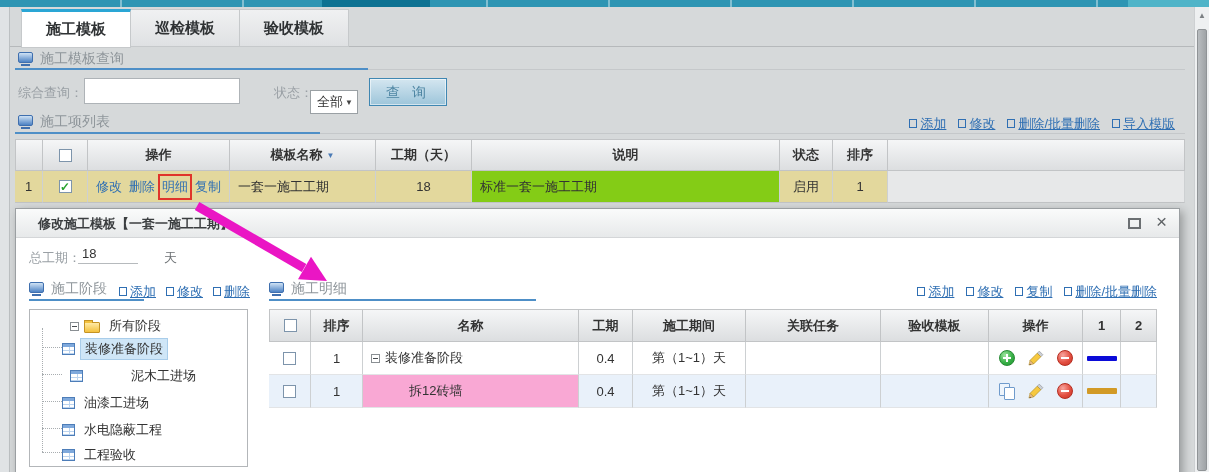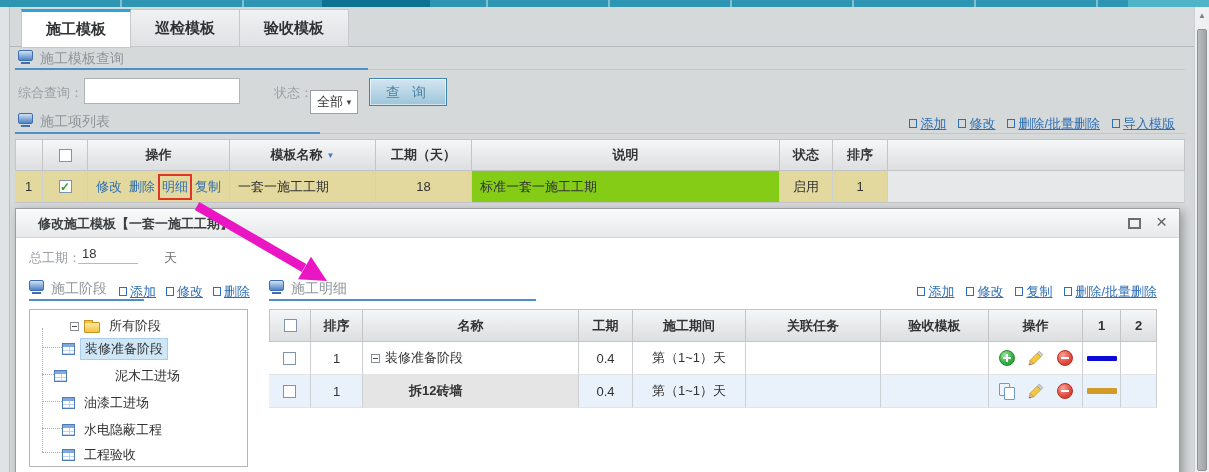--- a/index.html
+++ b/index.html
@@ -22,21 +22,21 @@
 
   
   .tabs { position:absolute; left:21px; top:9px; display:flex; align-items:flex-end; z-index:3;text-align:center; }
   .tab { height:38px; line-height:36px; padding:0 24px; font-size:15px; font-weight:bold; color:#2f3234;
          background:linear-gradient(#f0f1f2,#dfe1e3); border:1px solid #c6c9cb; border-left:none; cursor:pointer; }
   .tab:first-child { border-left:1px solid #c6c9cb; }
   .tab.active { height:39px; line-height:34px; background:#fff; border-top:3px solid #2aa6d5; margin-bottom:-1px; }
   .tabline { position:absolute; left:10px; top:46px; width:1184px; height:1px; background:#b6b9bb; z-index:1; }
 
   
-  .sec-title { position:absolute; display:flex; align-items:flex-start; gap:7px; font-size:14px; color:#8e959a; }
+  .sec-title { position:absolute; display:flex; align-items:center; gap:7px; font-size:14px; color:#8e959a; }
   .mon { width:15px; height:11px; border:1px solid #3f6fae; background:linear-gradient(#cfe2f4,#4d82c4); border-radius:2px; position:relative; margin-bottom:3px;}
   .mon::after { content:""; position:absolute; left:2px; right:2px; bottom:-4px; height:2px; background:#3f6fae; }
   .ul-blue { position:absolute; height:2px; background:#4e8fc7; }
   .ul-gray { position:absolute; height:1px; background:#c5c8ca; }
 
   
   .flabel { position:absolute; color:#9aa0a5; }
   .tinput { position:absolute; border:1px solid #aeb3b7; background:#fff; padding:0 5px; font:13px "Liberation Sans",sans-serif; }
   .select { position:absolute; background:#fff; border:1px solid #9aa0a4; display:flex; align-items:center; justify-content:space-between; padding:0 4px 0 6px; cursor:pointer; }
   .select i { font-style:normal; font-size:8px; color:#444; }
@@ -218,21 +218,21 @@
 
       <div class="tnode" style="left:8px;top:6px;margin-left:32px;">
         <span class="exp"></span>
         <span class="folder"></span>
         <span class="lbl">所有阶段</span>
       </div>
       <div class="tnode sel" style="left:32px;top:28px;">
         <span class="gicon"></span>
         <span class="lbl">装修准备阶段</span>
       </div>
-      <div class="tnode" style="left:24px;top:56px;gap:44px;">
+      <div class="tnode" style="left:40px;top:56px;gap:44px;">
         <span class="gicon"></span>
         <span class="lbl">泥木工进场</span>
       </div>
       <div class="tnode" style="left:32px;top:83px;">
         <span class="gicon"></span>
         <span class="lbl">油漆工进场</span>
       </div>
       <div class="tnode" style="left:32px;top:110px;">
         <span class="gicon"></span>
         <span class="lbl">水电隐蔽工程</span>
@@ -293,21 +293,21 @@
       </div>
       <div class="cell" style="border-bottom-color:#e2e4e6;">
           <span class="bar" style="background:#0b0bd8;height:5px"></span>
         </div>
       <div class="cell" style="border-bottom-color:#e2e4e6;"></div>
 
       <div class="cell" style="background:#e9f1fa;border-bottom-color:#e2e4e6;">
           <span class="cb"></span>
         </div>
       <div class="cell" style="background:#e9f1fa;border-bottom-color:#e2e4e6;">1</div>
-      <div class="cell left" style="background:#e5e5e5;border-bottom-color:#e2e4e6;padding-left:46px;font-weight:bold;">
+      <div class="cell left" style="background:#f9a8d4;border-bottom-color:#e2e4e6;padding-left:46px;">
         <span>拆12砖墙</span>
       </div>
       <div class="cell" style="background:#e9f1fa;border-bottom-color:#e2e4e6;">0.4</div>
       <div class="cell" style="background:#e9f1fa;border-bottom-color:#e2e4e6;">第（1~1）天</div>
       <div class="cell" style="background:#e9f1fa;border-bottom-color:#e2e4e6;"></div>
       <div class="cell" style="background:#e9f1fa;border-bottom-color:#e2e4e6;"></div>
       <div class="cell" style="background:#e9f1fa;border-bottom-color:#e2e4e6;gap:13px;">
         <span class="ic-copy"></span>
         <svg class="ic-pencil" width="16" height="16" viewBox="0 0 17 17">
           <path d="M12 1.2 L15.8 5 L13.6 7.2 L9.8 3.4 Z" fill="#ccd0d6" stroke="#8d9097" stroke-width="0.7"></path>

